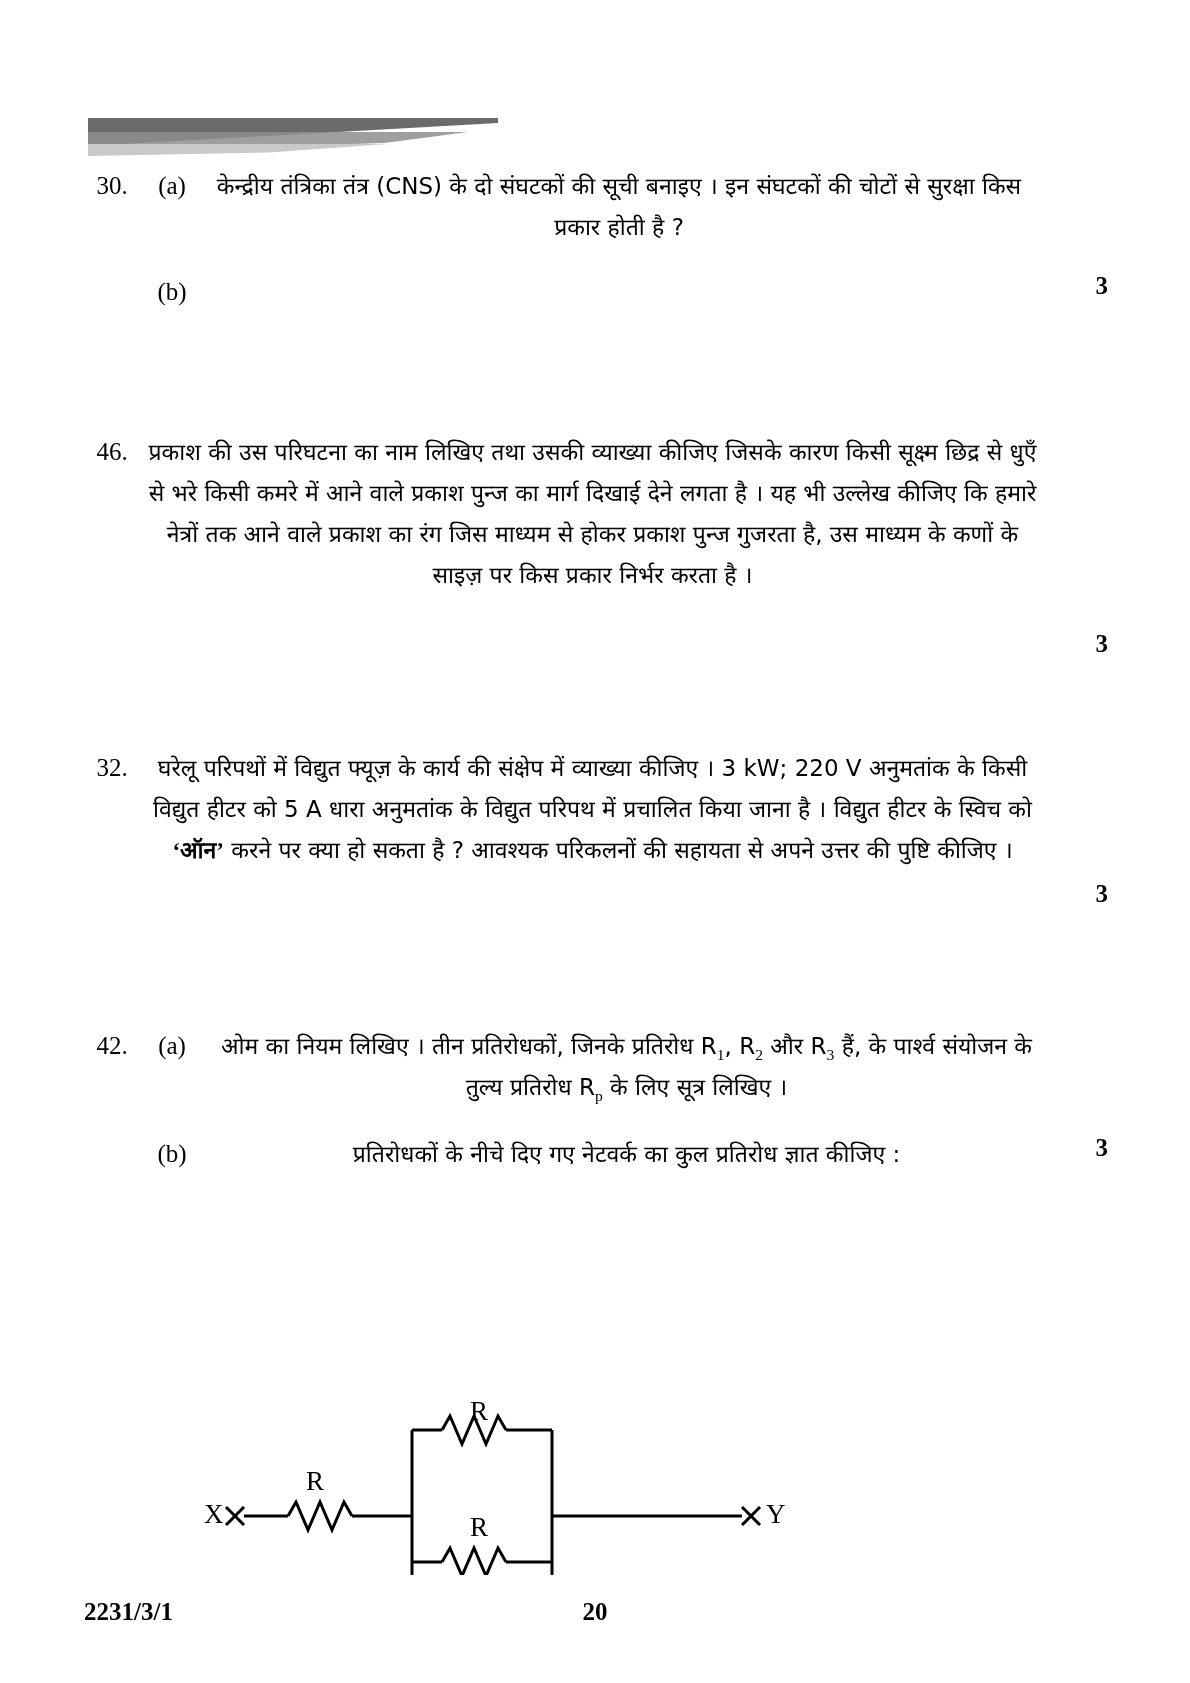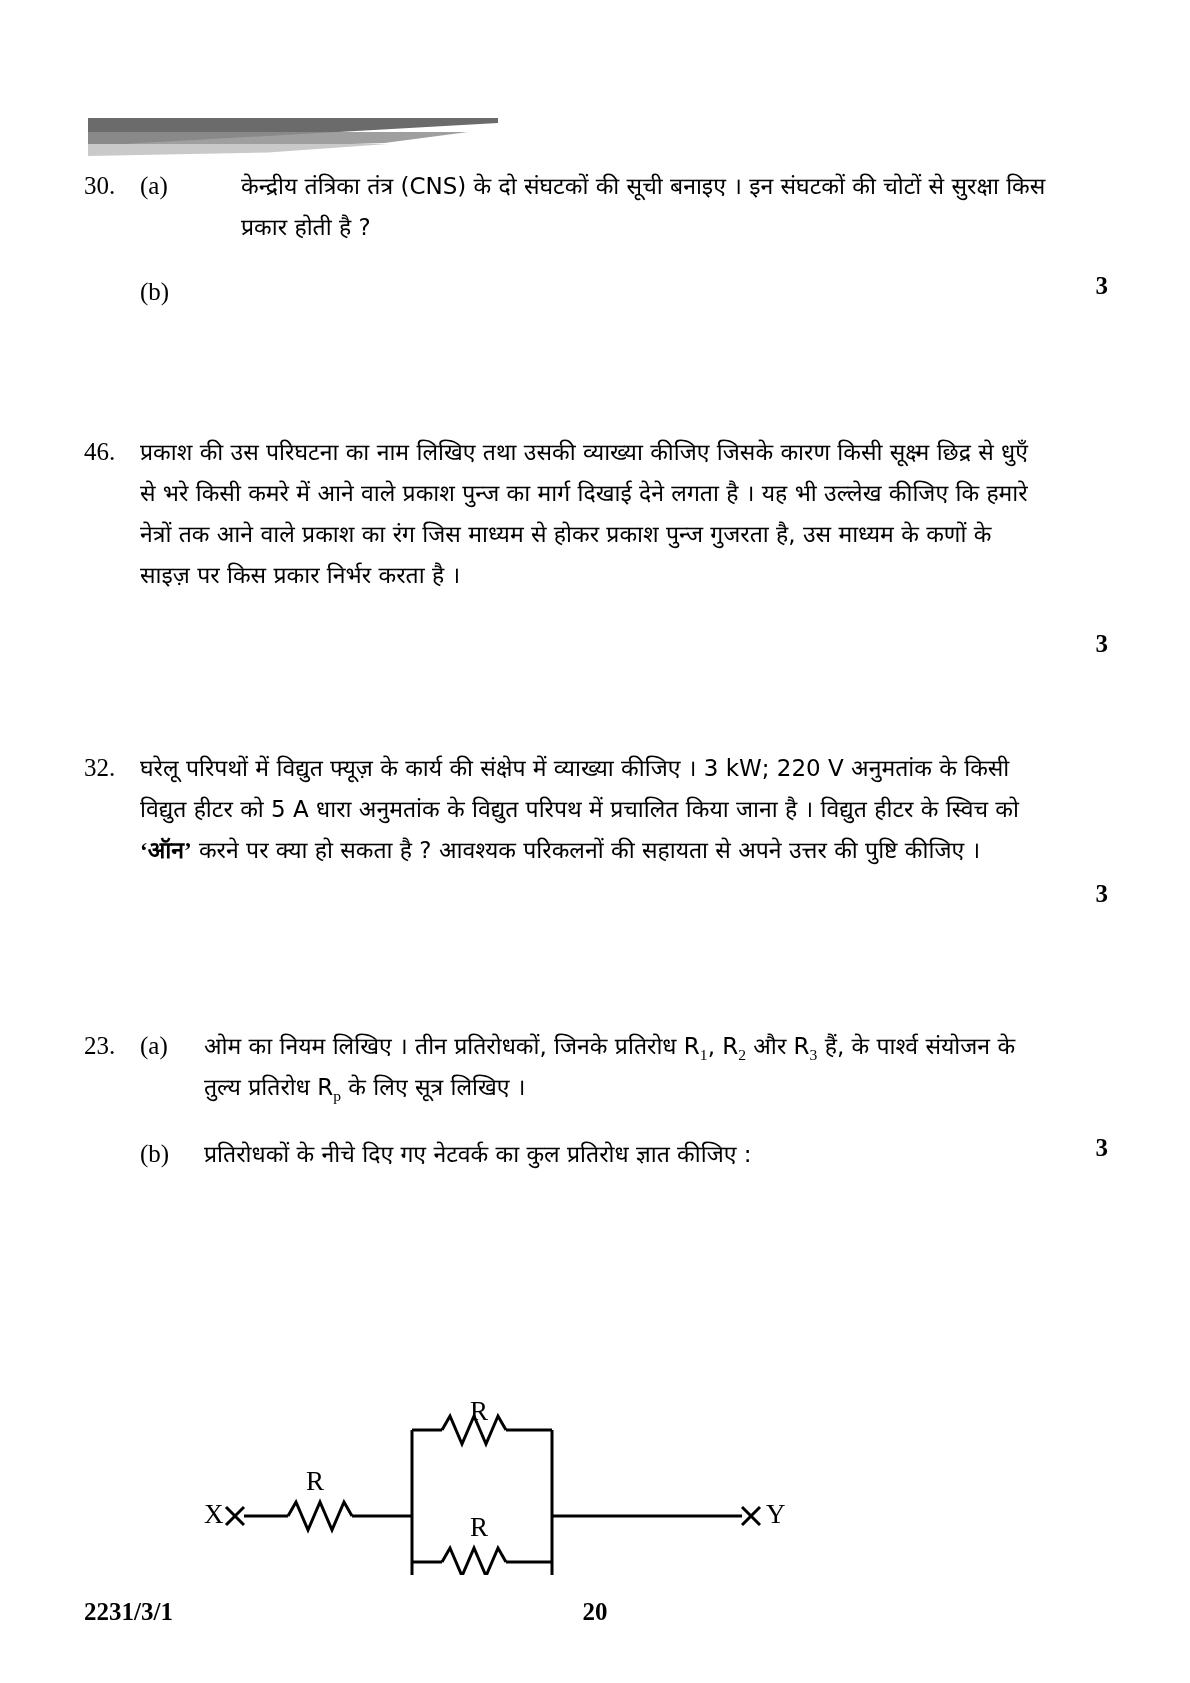--- a/index.html
+++ b/index.html
@@ -51,20 +51,21 @@
   
   .qblock {
     position: absolute;
     left: 84px;
     width: 1020px;
   }
   .qrow {
     display: flex;
     align-items: flex-start;
     position: relative;
+    text-align: center;
   }
   .qnum {
     width: 56px;
     flex: 0 0 56px;
     font-size: 25px;
     line-height: 1.62;
   }
   .qlabel {
     width: 64px;
     flex: 0 0 64px;
@@ -136,21 +137,21 @@
   <div class="swoosh-wrap">
     <div class="swoosh-dark"></div>
     <div class="swoosh-mid"></div>
     <div class="swoosh-light"></div>
   </div>
 
   <div class="qblock" style="top:166px;">
     <div class="qrow">
       <div class="qnum">30.</div>
       <div class="qlabel">(a)</div>
-      <div class="qtext dev" style="max-width:830px;margin-left:37px;">केन्द्रीय तंत्रिका तंत्र (CNS) के दो संघटकों की सूची बनाइए । इन संघटकों की चोटों से सुरक्षा किस प्रकार होती है ?</div>
+      <div class="qtext dev" style="max-width:830px;">केन्द्रीय तंत्रिका तंत्र (CNS) के दो संघटकों की सूची बनाइए । इन संघटकों की चोटों से सुरक्षा किस प्रकार होती है ?</div>
     </div>
     <div class="qrow" style="margin-top:24px;">
       <div class="qnum"></div>
       <div class="qlabel">(b)</div>
       <div class="marks" style="top:0;">3</div>
     </div>
   </div>
 
   <div class="qblock" style="top:432px;">
     <div class="qrow">
@@ -163,21 +164,21 @@
   <div class="qblock" style="top:748px;">
     <div class="qrow">
       <div class="qnum">32.</div>
       <div class="qtext dev" style="max-width:905px;"><span>घरेलू परिपथों में विद्युत फ्यूज़ के कार्य की संक्षेप में व्याख्या कीजिए । 3 kW; 220 V अनुमतांक के किसी विद्युत हीटर को 5 A धारा अनुमतांक के विद्युत परिपथ में प्रचालित किया जाना है । विद्युत हीटर के स्विच को </span><span class="bold-hi">‘ऑन’</span><span> करने पर क्या हो सकता है ? आवश्यक परिकलनों की सहायता से अपने उत्तर की पुष्टि कीजिए ।</span></div>
       <div class="marks" style="top:132px;">3</div>
     </div>
   </div>
 
   <div class="qblock" style="top:1026px;">
     <div class="qrow">
-      <div class="qnum">23.</div>
+      <div class="qnum">42.</div>
       <div class="qlabel">(a)</div>
       <div class="qtext dev" style="max-width:845px;"><span>ओम का नियम लिखिए । तीन प्रतिरोधकों, जिनके प्रतिरोध R</span><span class="sub latin">1</span><span>, R</span><span class="sub latin">2</span><span> और R</span><span class="sub latin">3</span><span> हैं, के पार्श्व संयोजन के तुल्य प्रतिरोध R</span><span class="sub latin">p</span><span> के लिए सूत्र लिखिए ।</span></div>
     </div>
     <div class="qrow" style="margin-top:26px;">
       <div class="qnum"></div>
       <div class="qlabel">(b)</div>
       <div class="qtext dev" style="max-width:845px;">प्रतिरोधकों के नीचे दिए गए नेटवर्क का कुल प्रतिरोध ज्ञात कीजिए :</div>
       <div class="marks" style="top:0;">3</div>
     </div>
   </div>

